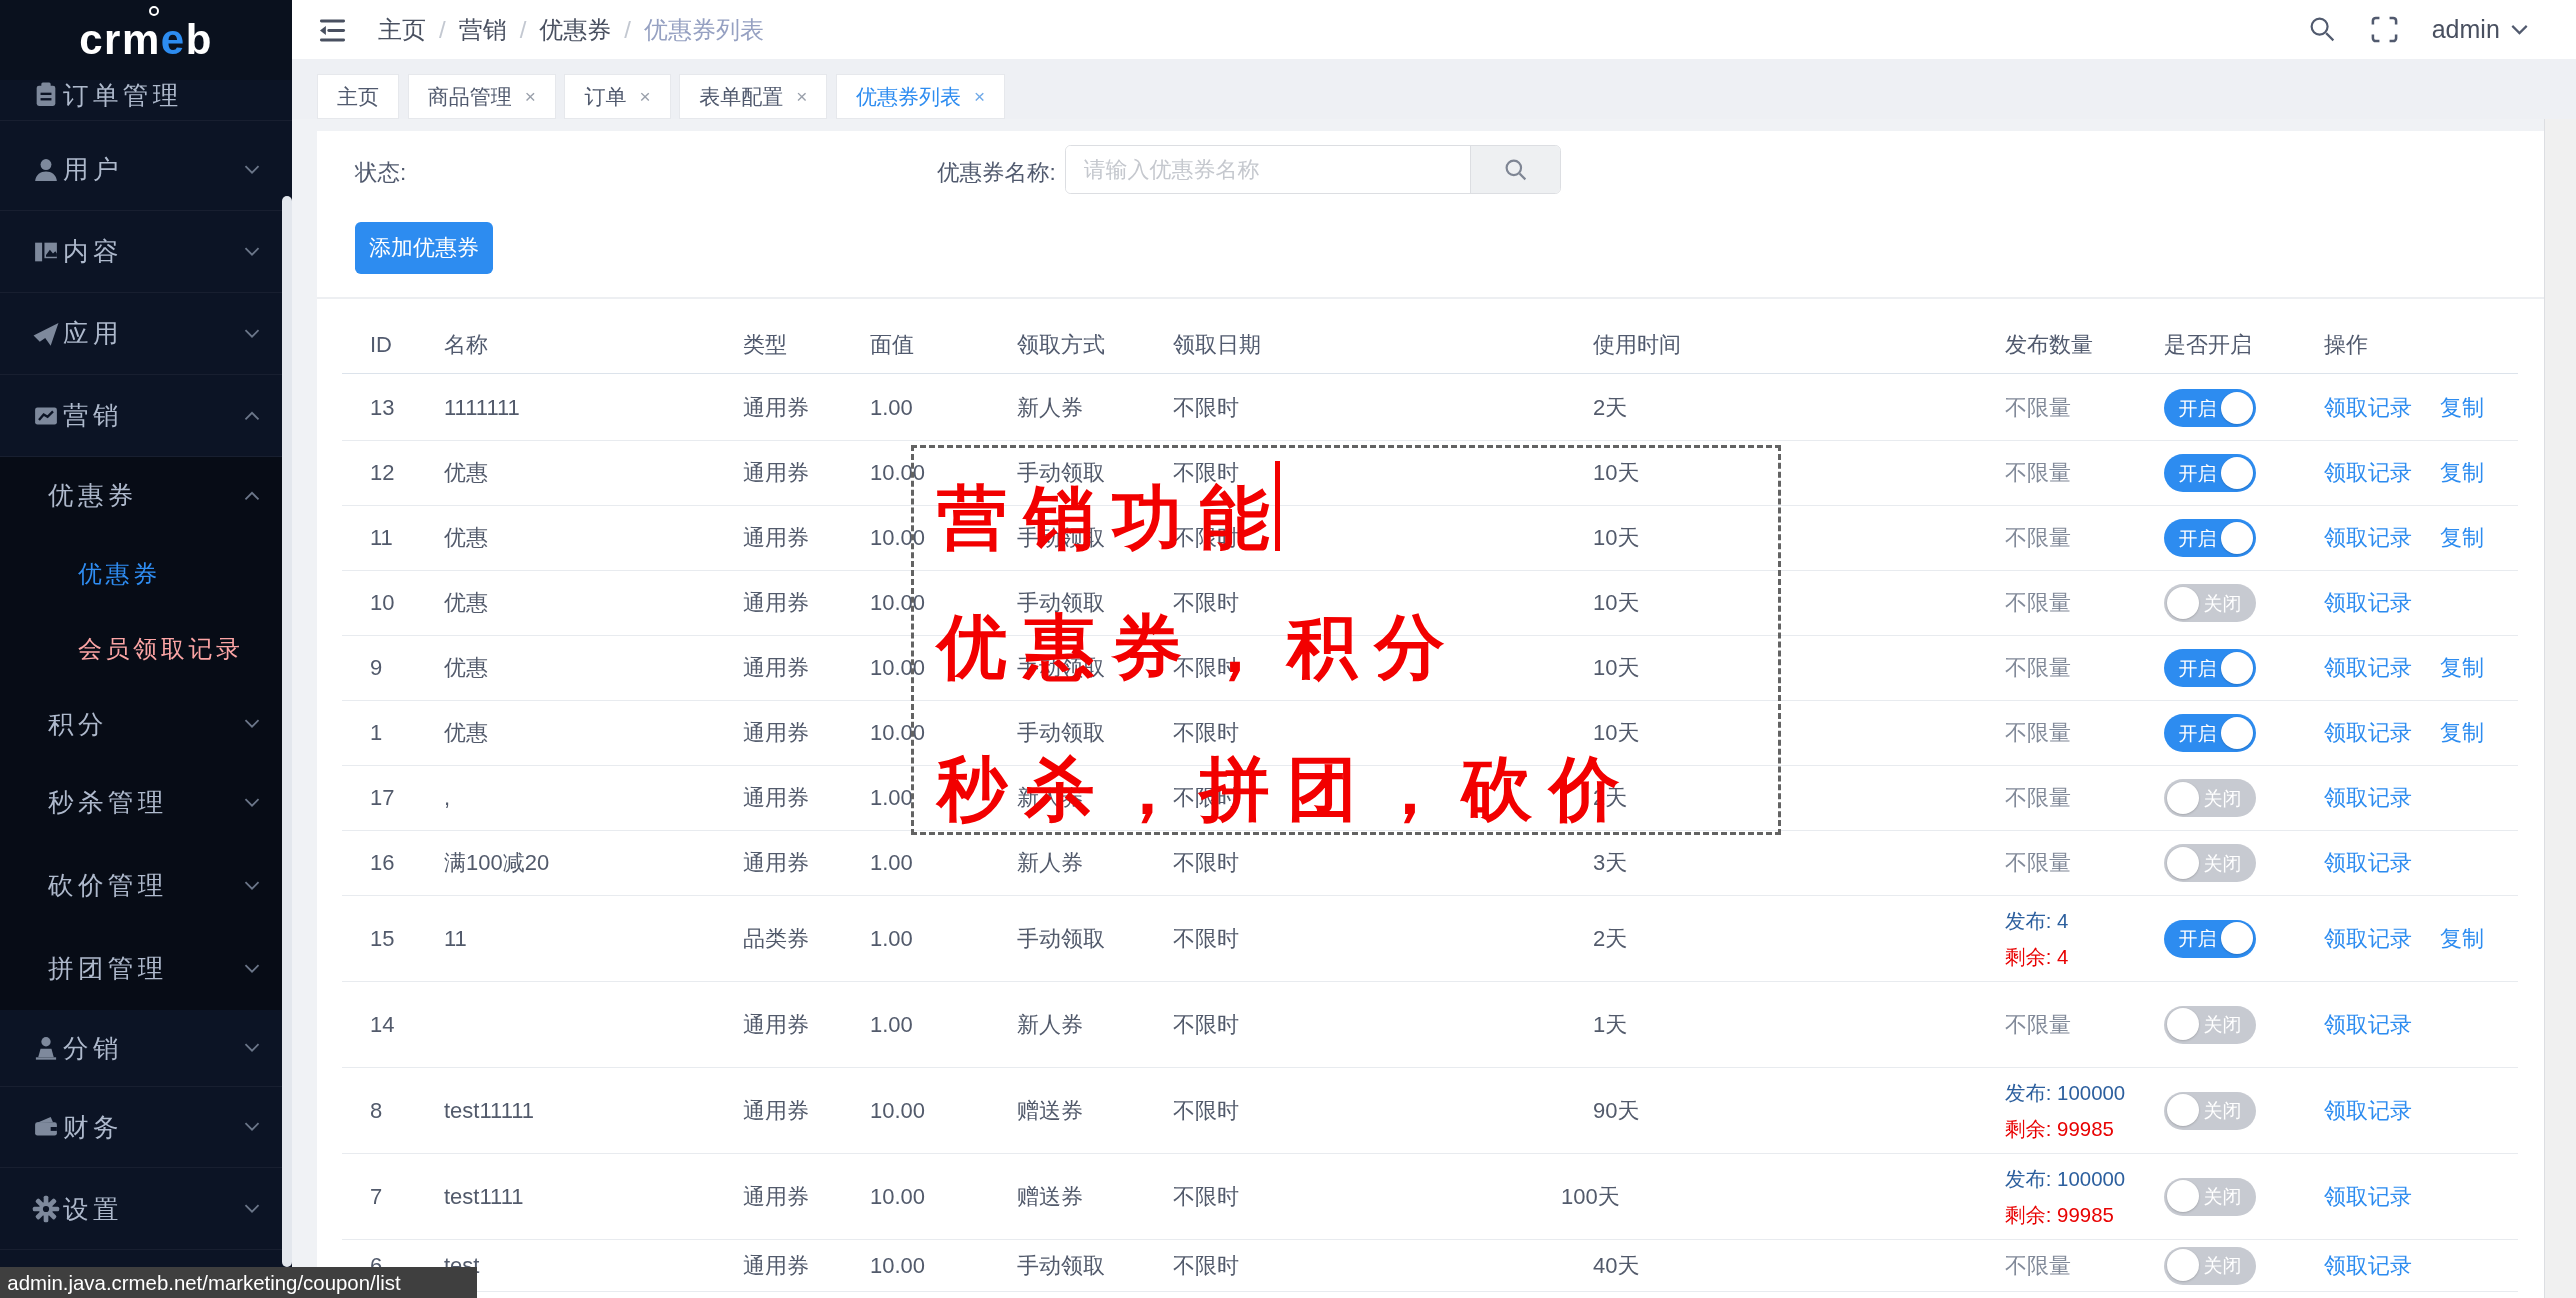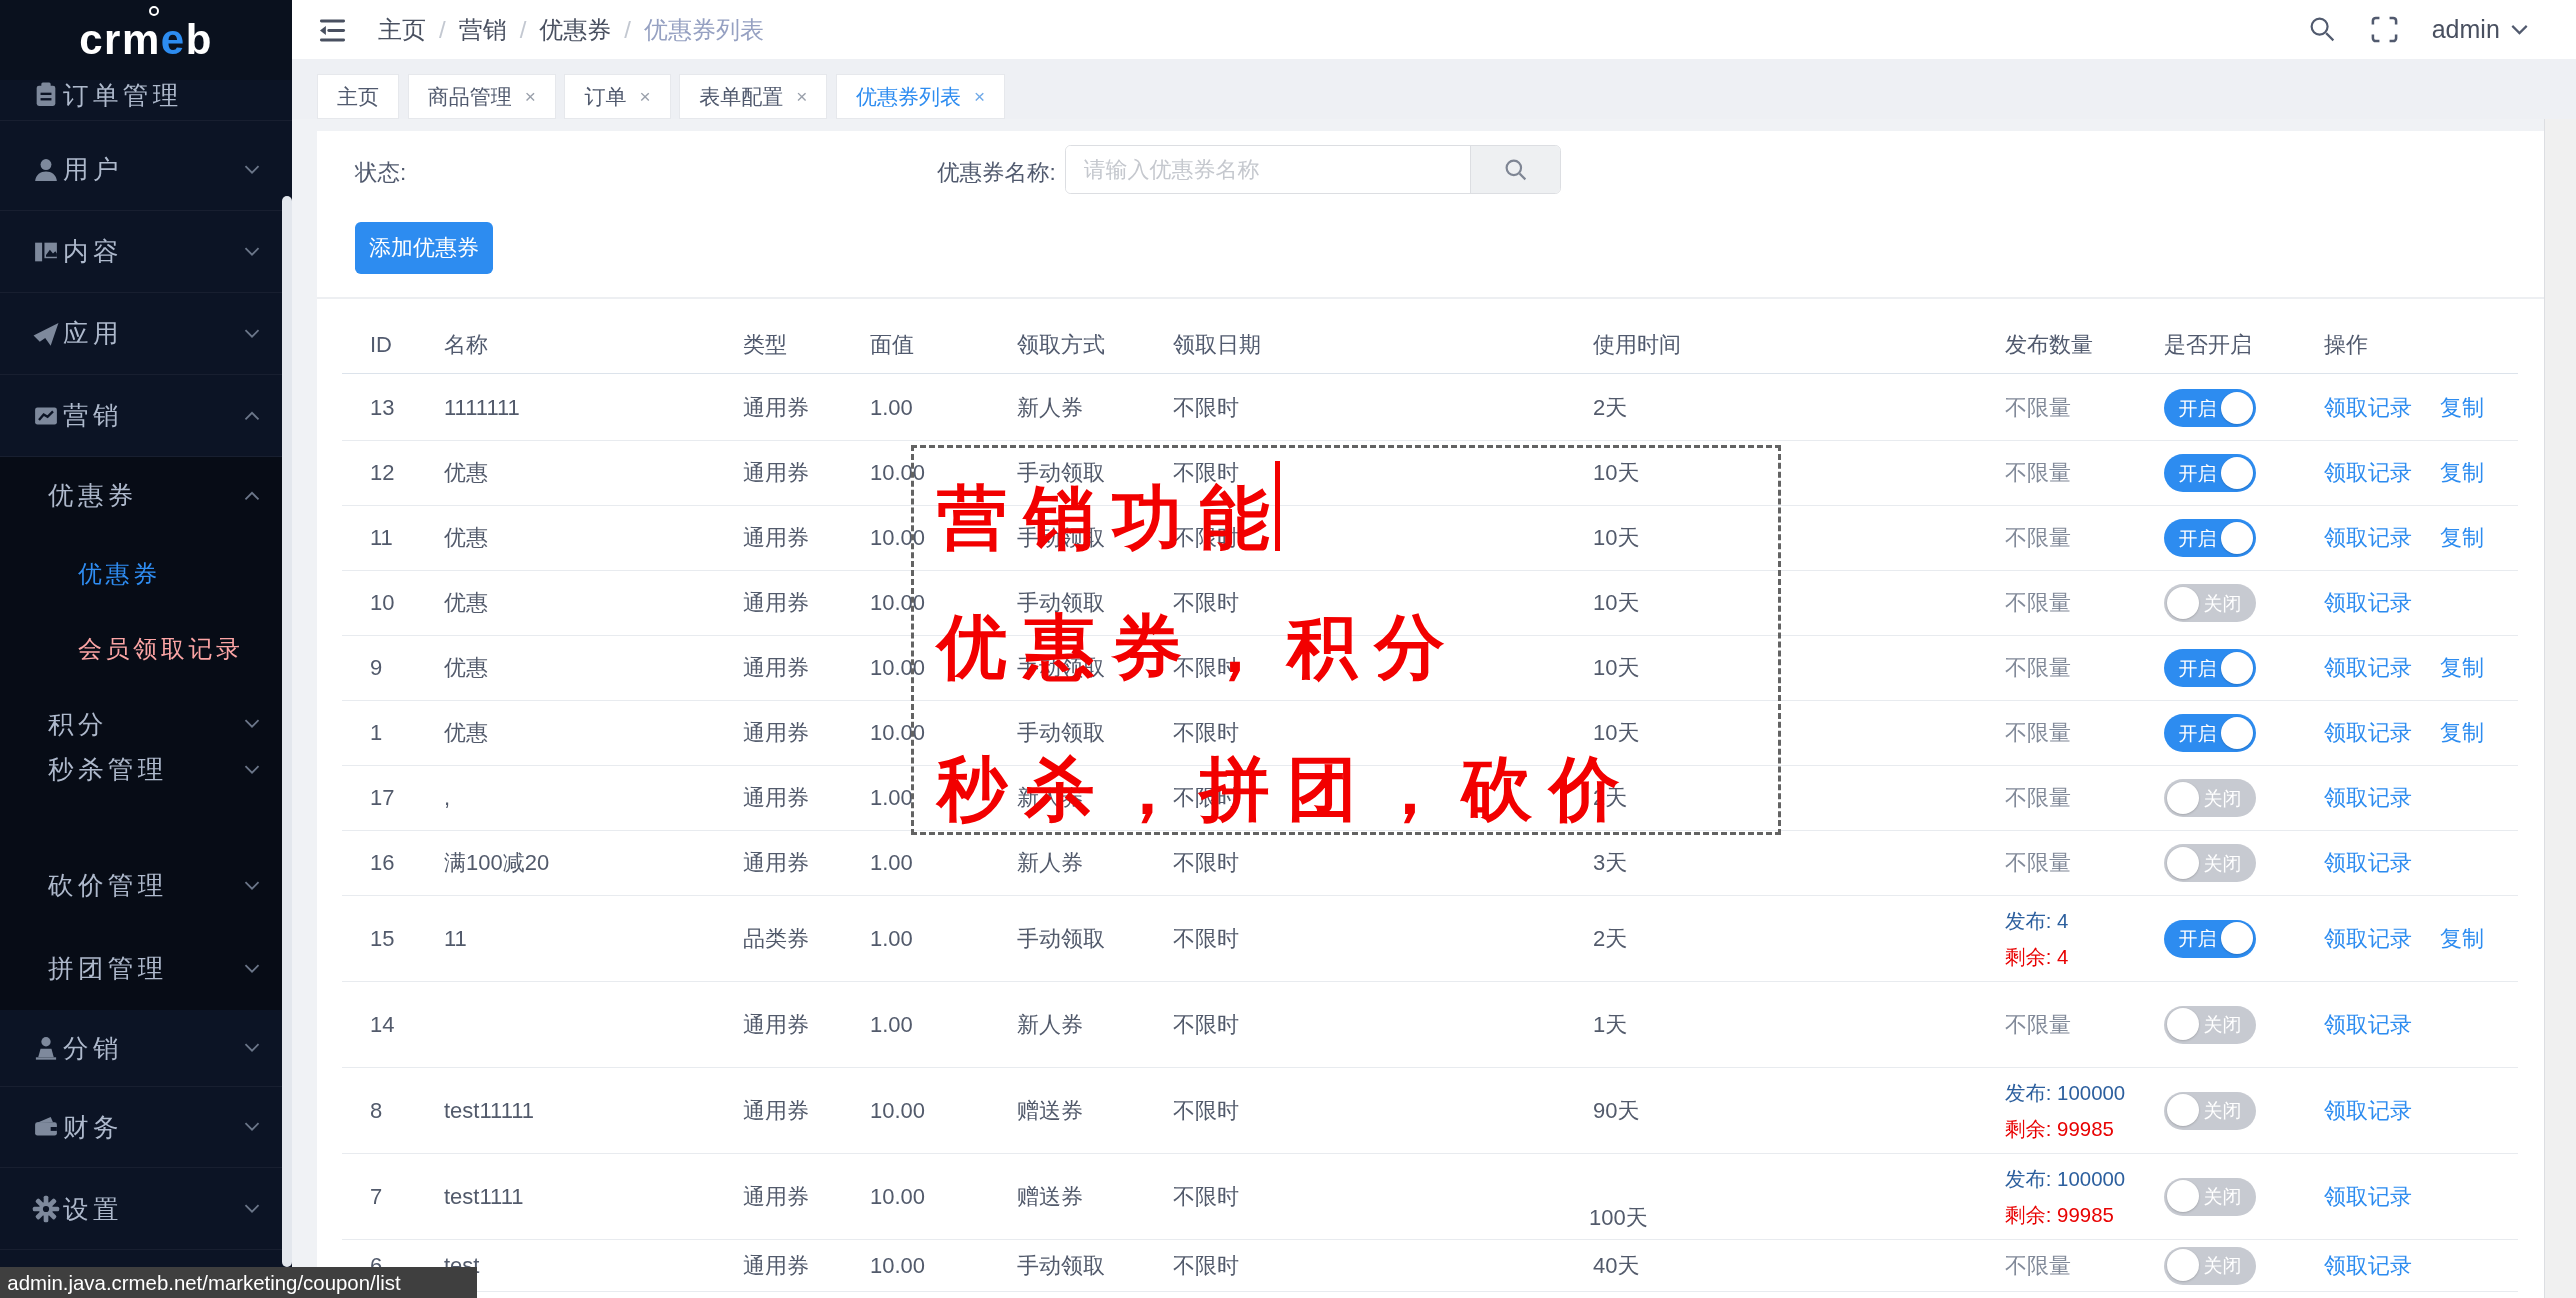--- a/index.html
+++ b/index.html
@@ -190,21 +190,21 @@
           <span class="mlab">会员领取记录</span>
         </div>
         <div class="mi l2" style="top: 686px; height: 76px;">
           <span class="mlab">积分</span>
           <span class="chev">
             <svg width="16" height="11.6" viewBox="0 0 22 16" fill="none" stroke="#6b7689" stroke-width="2.5">
               <polyline points="2,3 11,12 20,3"></polyline>
             </svg>
           </span>
         </div>
-        <div class="mi l2" style="top: 728px; height: 83px;">
+        <div class="mi l2" style="top: 761px; height: 83px;">
           <span class="mlab">秒杀管理</span>
           <span class="chev">
             <svg width="16" height="11.6" viewBox="0 0 22 16" fill="none" stroke="#6b7689" stroke-width="2.5">
               <polyline points="2,3 11,12 20,3"></polyline>
             </svg>
           </span>
         </div>
         <div class="mi l2" style="top: 844px; height: 83px;">
           <span class="mlab">砍价管理</span>
           <span class="chev">
@@ -573,21 +573,21 @@
             <span class="alink">领取记录</span>
           </div>
         </div>
         <div class="trow" style="height: 86px;">
           <div class="cell id" style="left: 28px;">7</div>
           <div class="cell name" style="left: 102px;">test1111</div>
           <div class="cell type" style="left: 401px;">通用券</div>
           <div class="cell value" style="left: 528px;">10.00</div>
           <div class="cell method" style="left: 675px;">赠送券</div>
           <div class="cell date" style="left: 831px;">不限时</div>
-          <div class="cell use" style="left: 1247px; margin-top: 21px;">100天</div>
+          <div class="cell use" style="left: 1219px;">100天</div>
           <div class="cell qty" style="left: 1663px;">
             <div class="pub">发布: 100000</div>
             <div class="rem">剩余: 99985</div>
           </div>
           <div class="switch off" style="left: 1822px;">
             <span class="slab">关闭</span>
             <span class="knob"></span>
           </div>
           <div class="actions" style="left: 1982px;">
             <span class="alink">领取记录</span>

